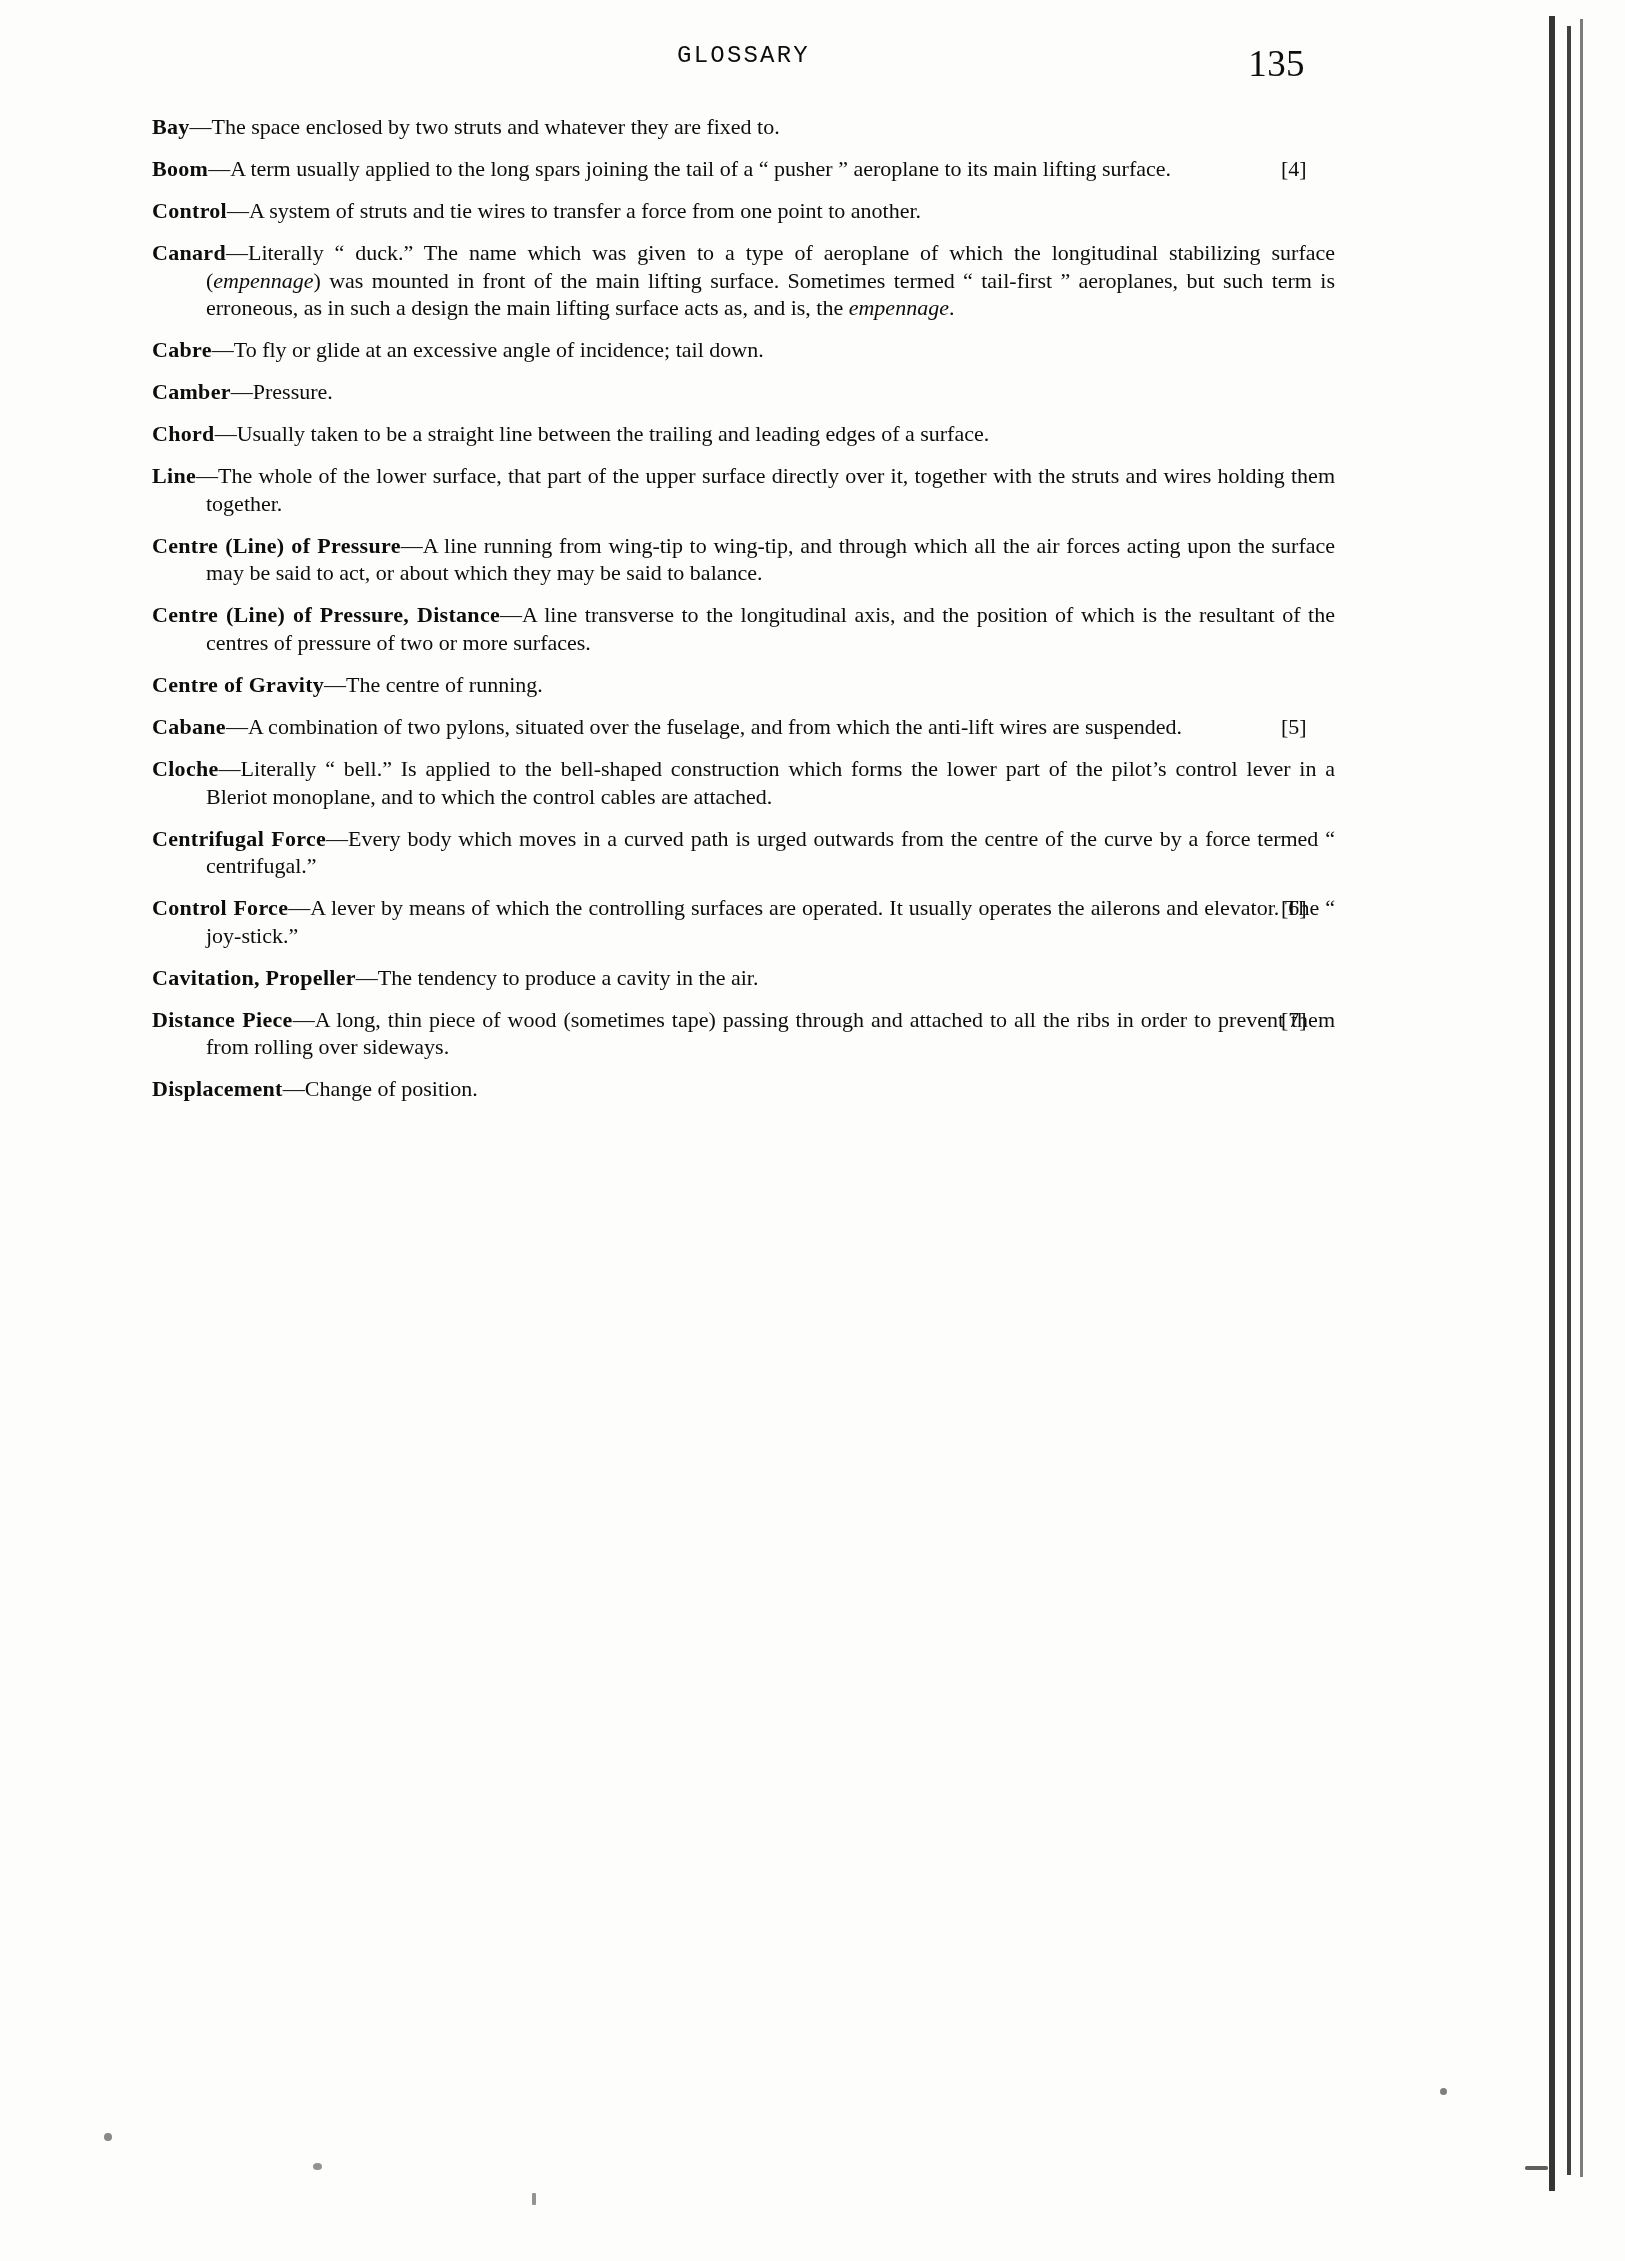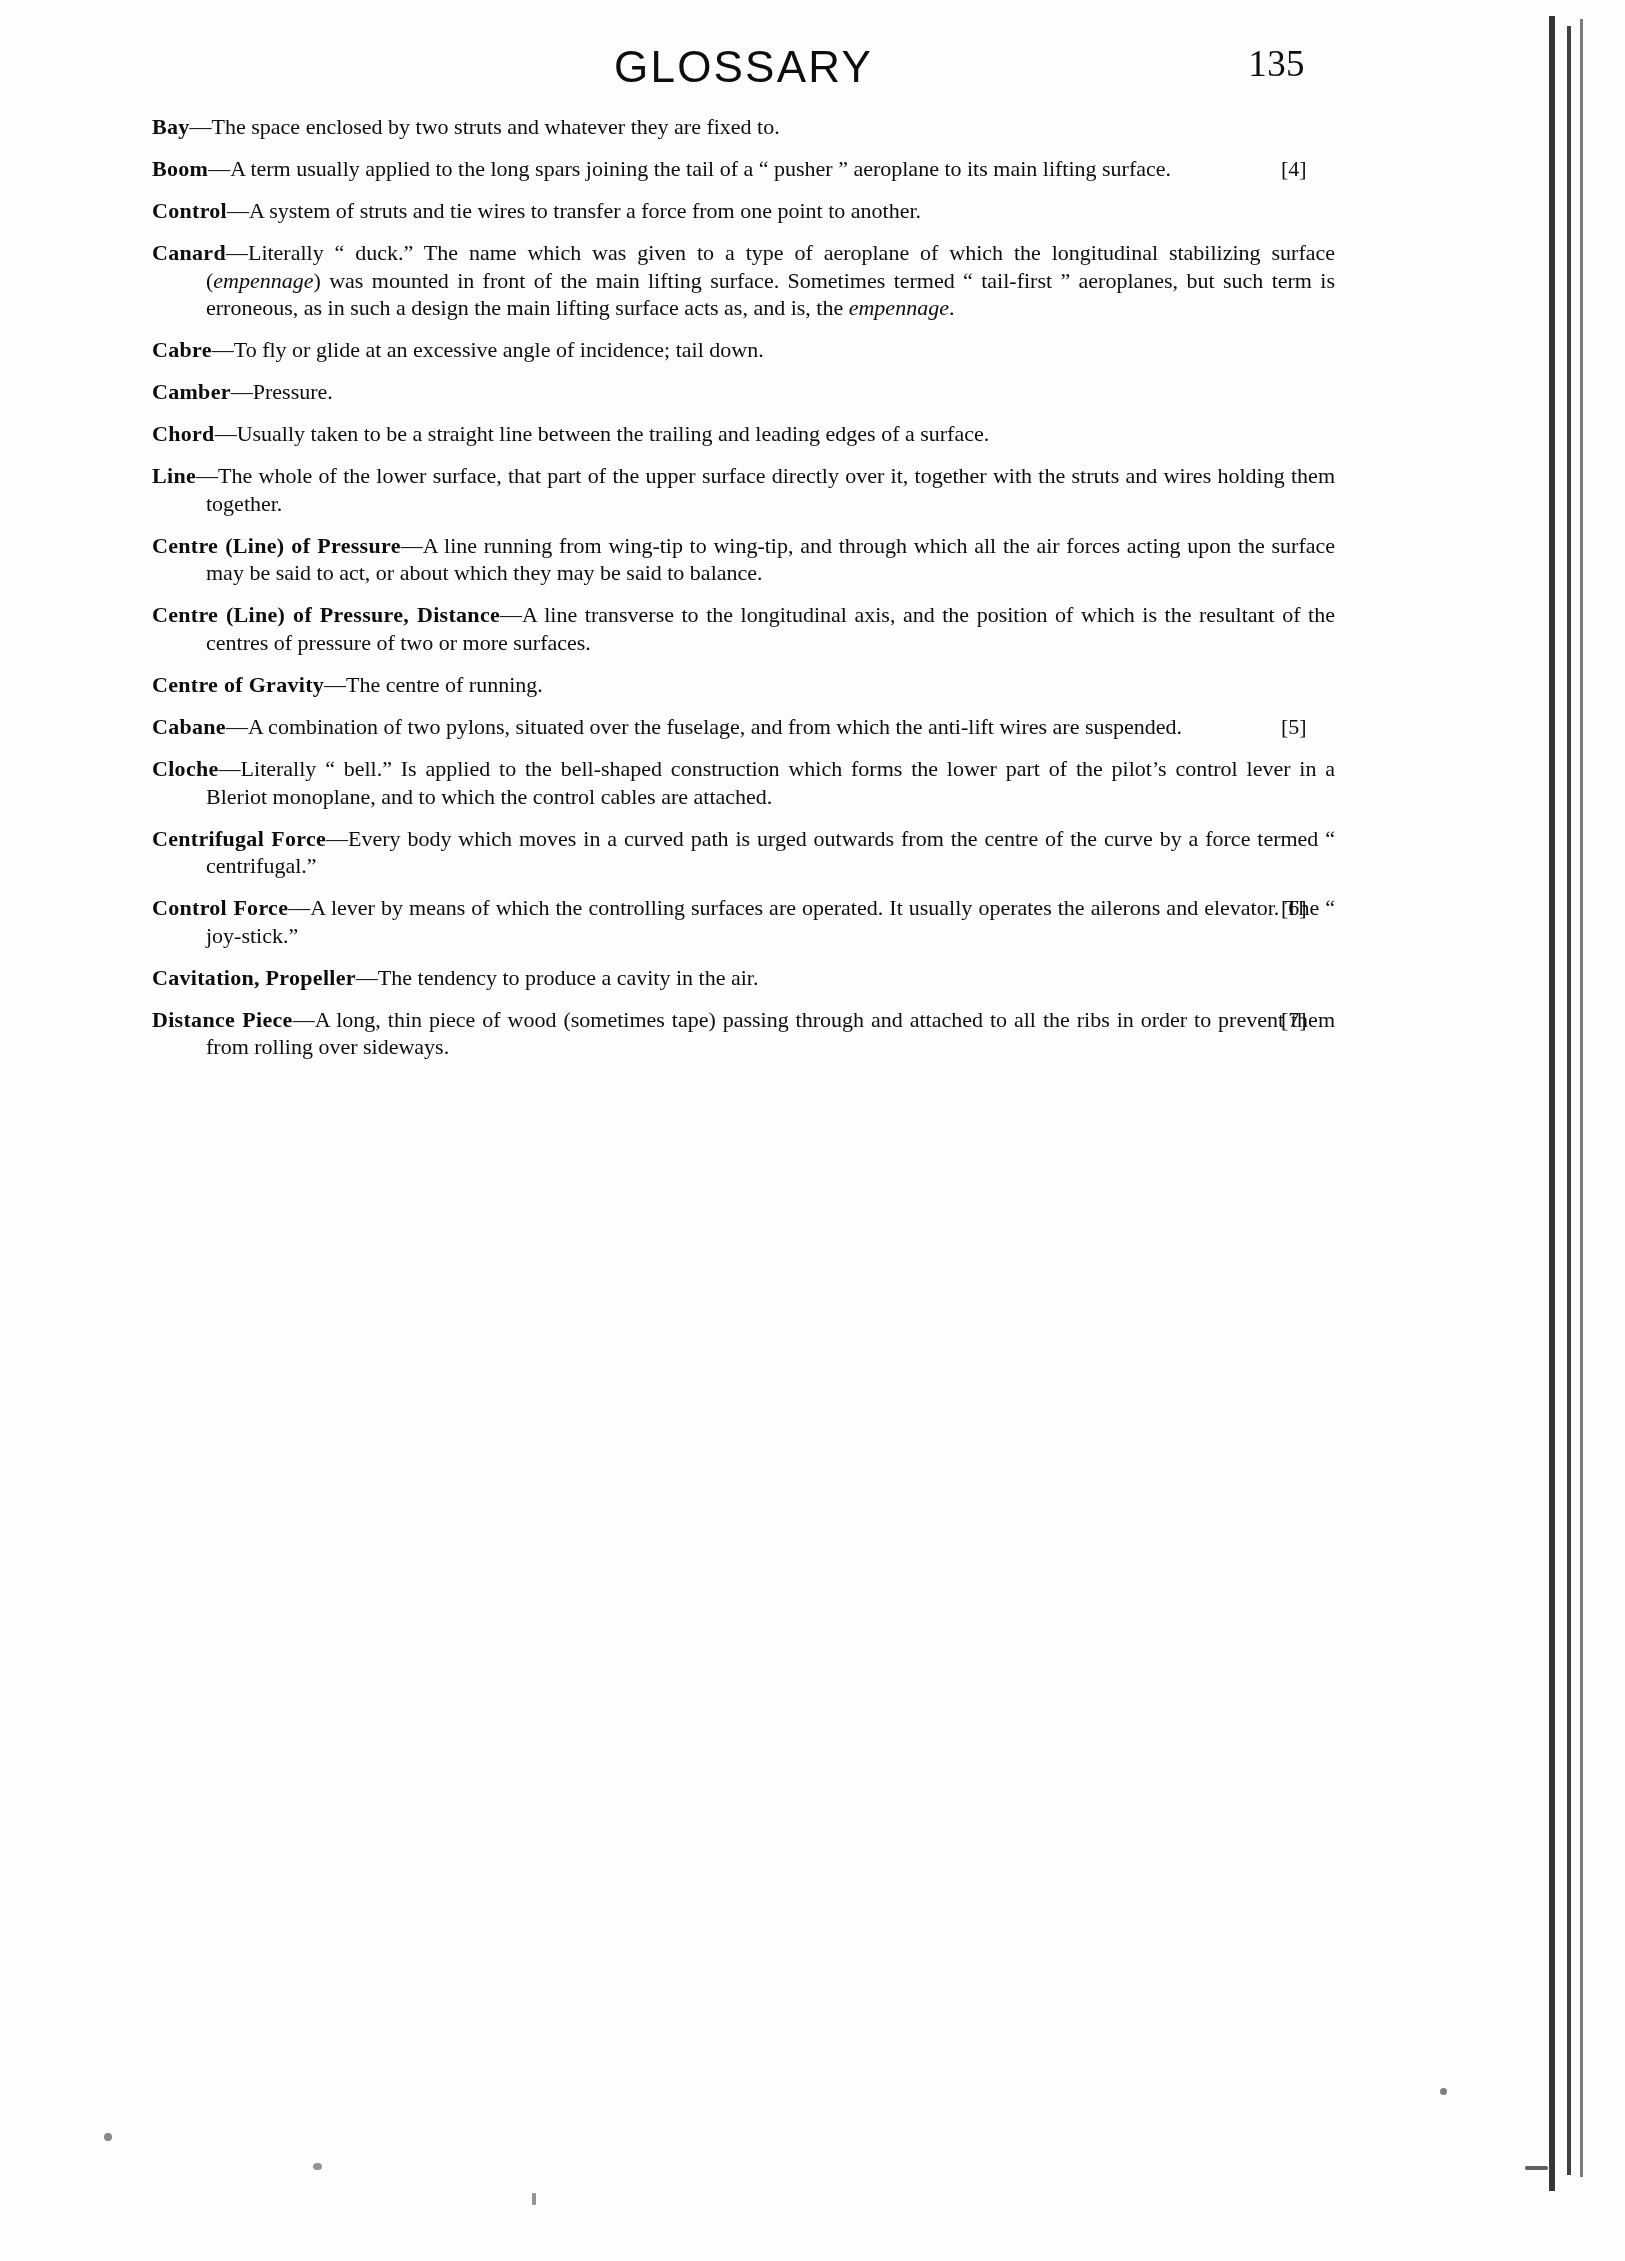--- a/index.html
+++ b/index.html
@@ -33,23 +33,23 @@
     position: relative;
     height: 66px;
     margin-bottom: 12px;
   }
   .running-head {
     position: absolute;
     left: 0;
     right: 0;
     top: 7px;
     text-align: center;
-    font-size: 44px;
+    font-size: 24px;
     letter-spacing: 2.2px;
-    font-family: Liberation Sans, sans-serif;
+    font-family: Liberation Mono, monospace;
   }
   .folio {
     position: absolute;
     right: 30px;
     top: 7px;
     font-size: 37px;
     letter-spacing: 0.4px;
   }
   .entries {
     font-size: 22px;
@@ -178,20 +178,23 @@
       </p>
 
       <p class="entry noj">
         <span class="term">Cavitation, Propeller</span><span class="body">—The tendency to produce a cavity in the air.</span>
       </p>
 
       <p class="entry">
         <span class="refnum">[7]</span><span class="term">Distance Piece</span><span class="body">—A long, thin piece of wood (sometimes tape) passing through and attached to all the ribs in order to prevent them from rolling over sideways.</span>
       </p>
 
+      <p class="entry noj">
+        <span class="term">Displacement</span><span class="body">—Change of position.</span>
+      </p>
 
     </div>
   </div>
 
   <div class="edge edge-a"></div>
   <div class="edge edge-b"></div>
   <div class="edge edge-c"></div>
   <div class="speck sp1"></div>
   <div class="speck sp2"></div>
   <div class="speck sp3"></div>

